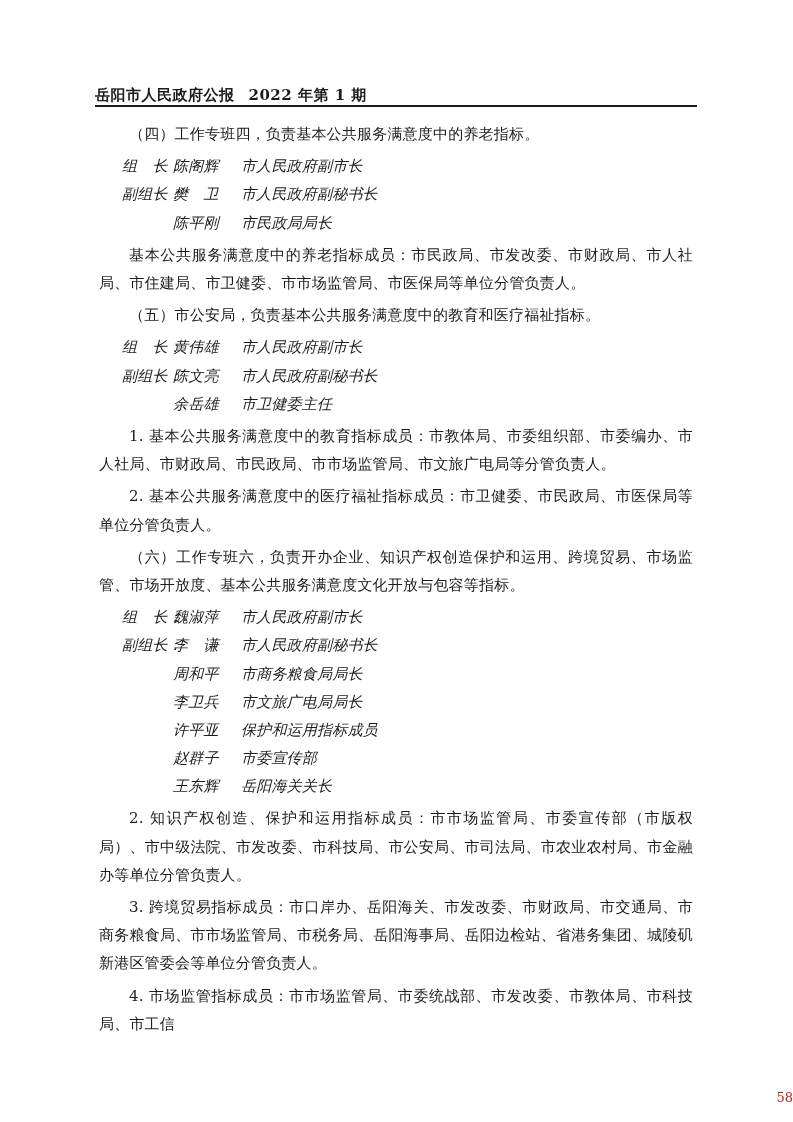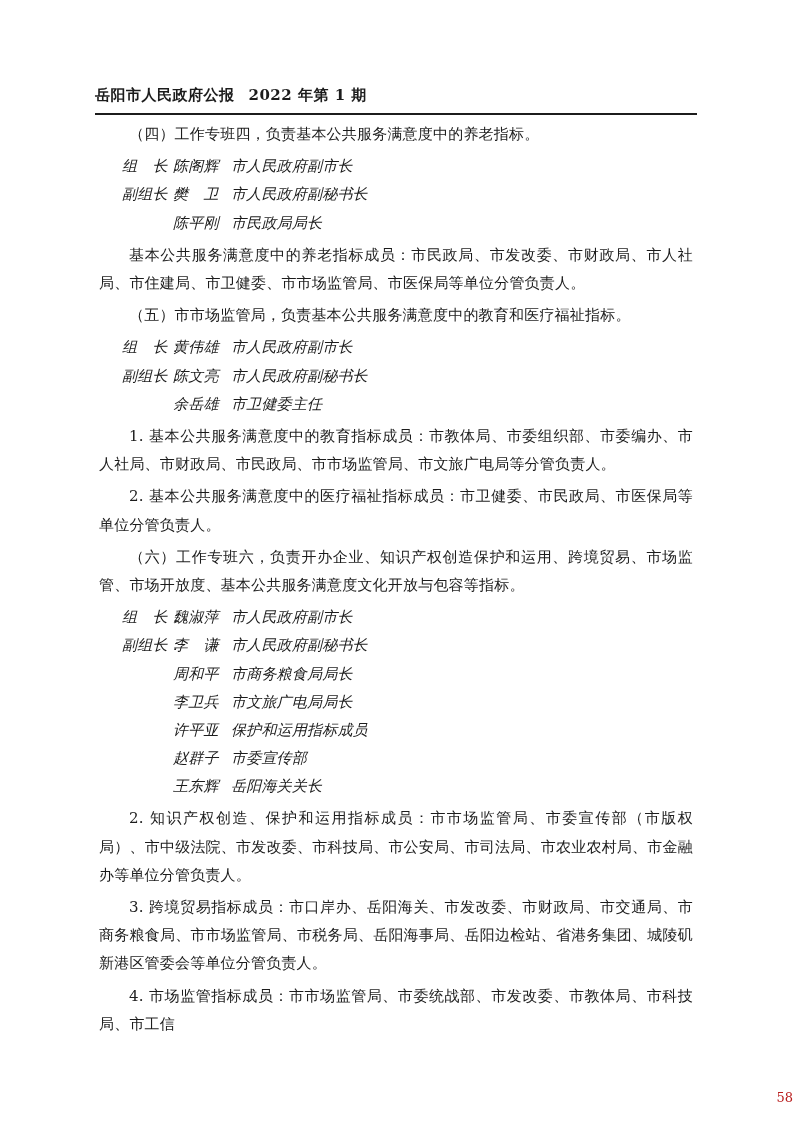--- a/index.html
+++ b/index.html
@@ -14,21 +14,21 @@
   }
   .page-header {
     position: absolute;
     top: 86px;
     left: 95px;
     width: 602px;
     font-size: 15px;
     font-weight: bold;
     letter-spacing: 0.5px;
     border-bottom: 2px solid #1c1c1c;
-    padding-bottom: 8px;
+    padding-bottom: 0;
     white-space: nowrap;
   }
   .page-header .issue { margin-left: 14px; }
   .page-body {
     position: absolute;
     top: 116px;
     left: 95px;
     width: 602px;
     font-size: 15px;
     line-height: 28.2px;
@@ -37,21 +37,21 @@
   }
   .para { text-indent: 2em; margin: 4px; }
   .leader {
     position: relative;
     height: 28.2px;
     padding-left: 27px;
     white-space: nowrap;
     font-style: italic;
   }
   .leader .name  { position: absolute; left: 78px;  top: 0; }
-  .leader .title { position: absolute; left: 136px; top: 0; }
+  .leader .title { position: absolute; left: 146px; top: 0; }
   .page-number {
     position: absolute;
     top: 1090px;
     left: 0;
     width: 100%;
     text-align: right;
     font-size: 13px;
     color: #b91c1c;
   }
 </style>
@@ -73,21 +73,21 @@
     <span class="label">副组长：</span>
     <span class="name">樊　卫</span>
     <span class="title">市人民政府副秘书长</span>
   </div>
   <div class="leader">
     <span class="label"></span>
     <span class="name">陈平刚</span>
     <span class="title">市民政局局长</span>
   </div>
   <div class="para">基本公共服务满意度中的养老指标成员：市民政局、市发改委、市财政局、市人社局、市住建局、市卫健委、市市场监管局、市医保局等单位分管负责人。</div>
-  <div class="para">（五）市市场监管局，负责基本公共服务满意度中的教育和医疗福祉指标。</div>
+  <div class="para">（五）市公安局，负责基本公共服务满意度中的教育和医疗福祉指标。</div>
   <div class="leader">
     <span class="label">组　长：</span>
     <span class="name">黄伟雄</span>
     <span class="title">市人民政府副市长</span>
   </div>
   <div class="leader">
     <span class="label">副组长：</span>
     <span class="name">陈文亮</span>
     <span class="title">市人民政府副秘书长</span>
   </div>

